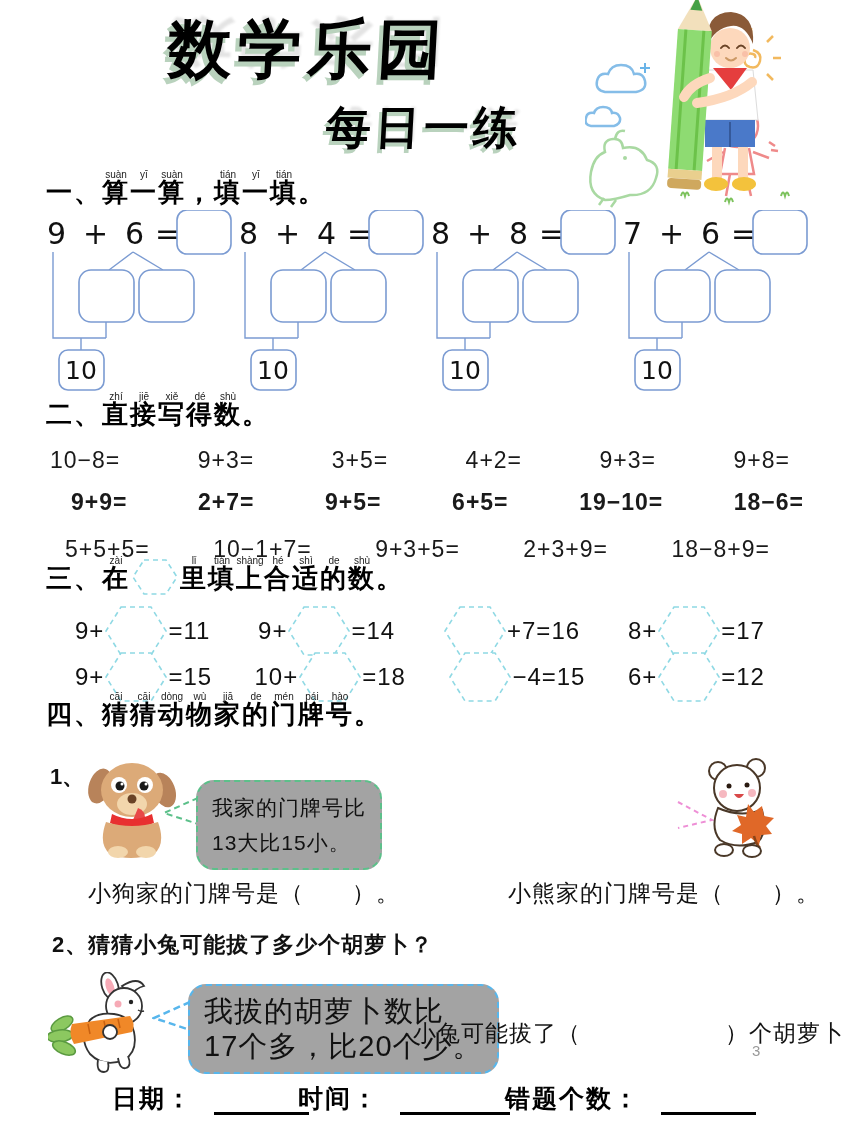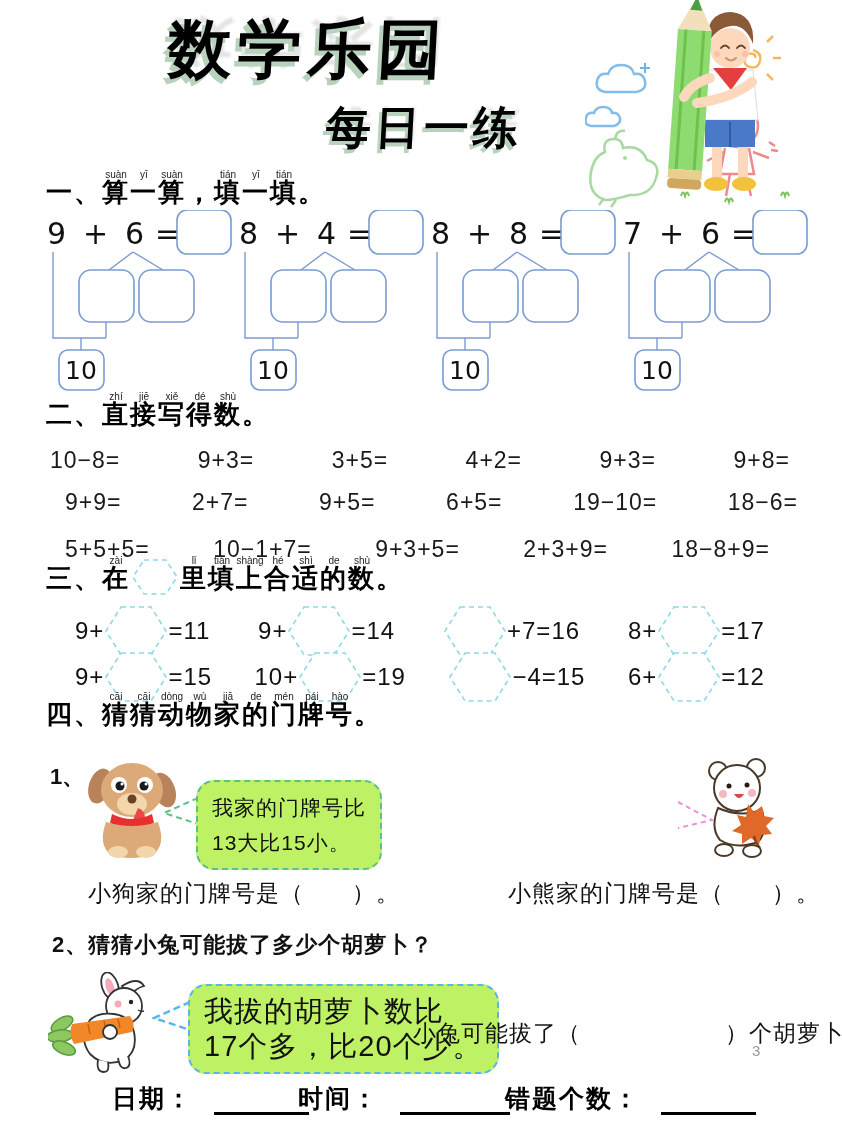--- a/index.html
+++ b/index.html
@@ -29,34 +29,34 @@
   .bond .bx{fill:#fff;stroke:#7b9bd2;stroke-width:1.6;}
   .bond .ln{stroke:#7b9bd2;stroke-width:1.4;fill:none;}
   .bond text{font-family:"DejaVu Sans","Liberation Sans",sans-serif;fill:#111;}
   .bond .eq{font-size:30px;}
   .bond .ten{font-size:25px;}
 
   
   .s2-row{position:absolute;display:flex;justify-content:space-between;
     font-size:23px;font-weight:500;letter-spacing:1px;color:#1a1a1a;}
   .s2-r1{top:447px;left:50px;width:740px;align-items:flex-end;}
-  .s2-r2{top:489px;left:65px;width:733px;}
+  .s2-r2{top:489px;left:71px;width:733px;font-weight:bold;}
   .s2-r3{top:536px;left:65px;width:705px;}
 
   
   .s3-row{position:absolute;left:75px;width:690px;display:flex;justify-content:space-between;}
   .s3-r1{top:606px;}
   .s3-r2{top:652px;}
   .hp{display:flex;align-items:center;font-size:24px;font-weight:500;letter-spacing:1px;}
   .hexsvg{width:62px;height:50px;margin:0 1px;}
 
   
   .item-label{position:absolute;font-size:22px;font-weight:600;}
   .q-line{position:absolute;font-size:22px;font-weight:600;letter-spacing:1px;white-space:nowrap;}
-  .bubble{position:absolute;background:#bef264;border-radius:18px;padding:8px 14px;
+  .bubble{position:absolute;background:#a3a3a3;border-radius:18px;padding:8px 14px;
     font-size:21px;line-height:35px;font-weight:500;letter-spacing:1px;white-space:nowrap;}
   .bubble.green{border:2px dashed #5cc08a;}
   .bubble.pink{border:2px dashed #ee8fd6;}
   .bubble.blue{border:2.5px dashed #57b6ec;font-size:29px;}
   .tail{position:absolute;}
   .answer-line{position:absolute;font-size:23px;font-weight:500;letter-spacing:1px;white-space:nowrap;}
   .fig{position:absolute;}
 
   
   .footer-group{position:absolute;top:1082px;display:flex;align-items:flex-end;gap:21px;
@@ -256,21 +256,21 @@
       <svg class="hexsvg" viewBox="0 0 62 50">
           <polygon points="16,1 46,1 61,25 46,49 16,49 1,25"></polygon>
         </svg>
       <span>=15</span>
     </div>
     <div class="hp">
       <span>10+</span>
       <svg class="hexsvg" viewBox="0 0 62 50">
           <polygon points="16,1 46,1 61,25 46,49 16,49 1,25"></polygon>
         </svg>
-      <span>=19</span>
+      <span>=18</span>
     </div>
     <div class="hp">
       <span></span>
       <svg class="hexsvg" viewBox="0 0 62 50">
           <polygon points="16,1 46,1 61,25 46,49 16,49 1,25"></polygon>
         </svg>
       <span>−4=15</span>
     </div>
     <div class="hp">
       <span>6+</span>

